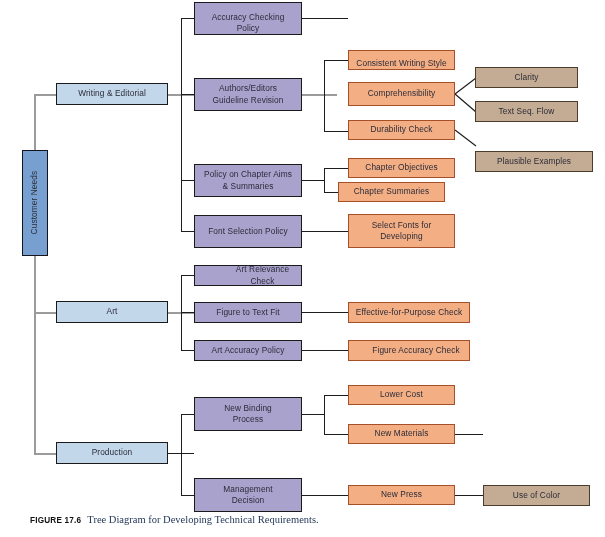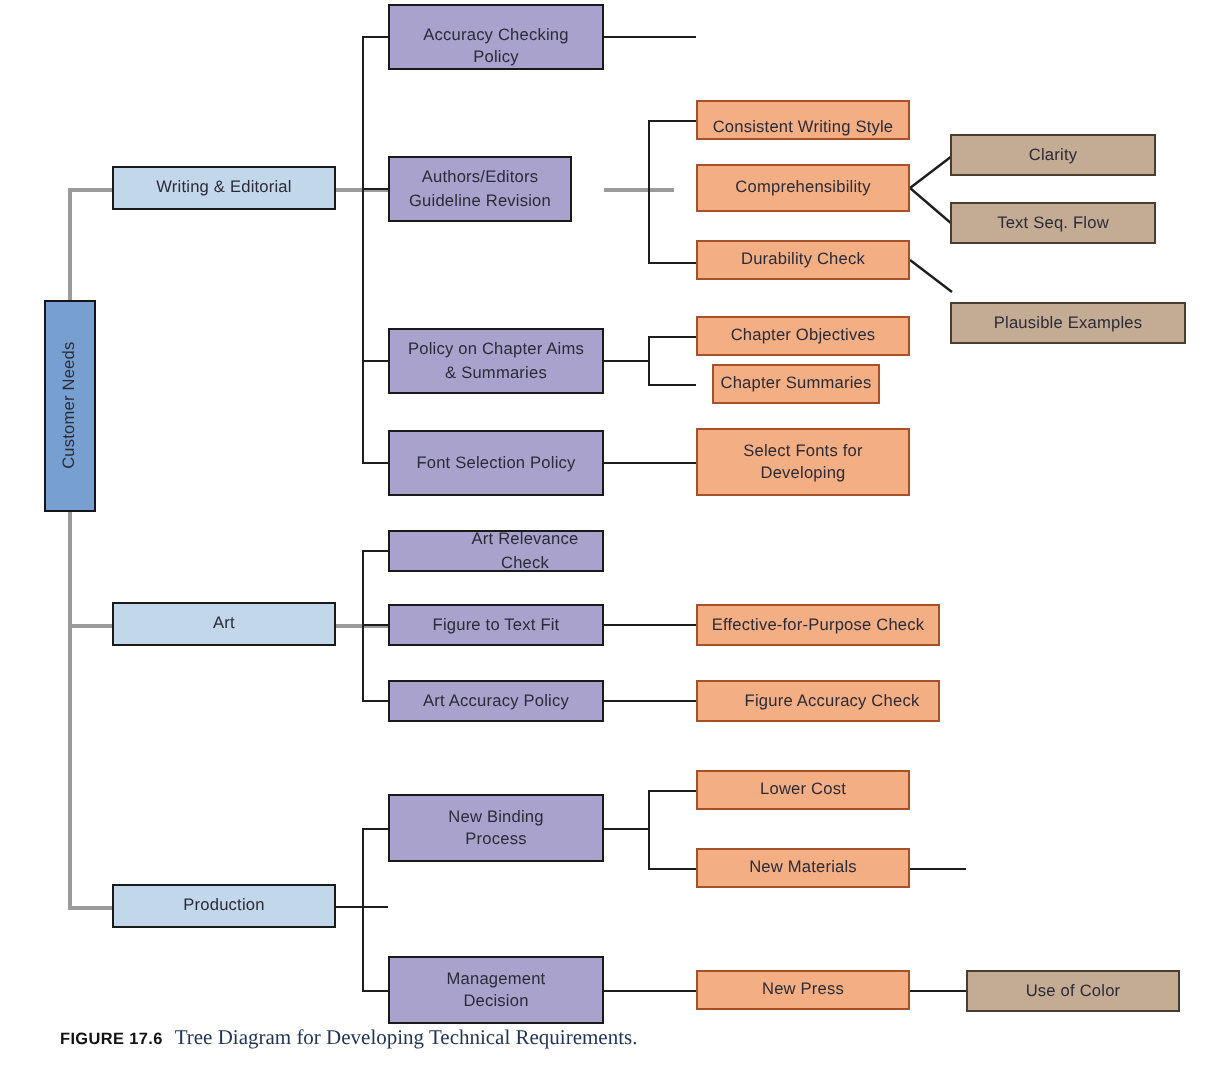--- a/index.html
+++ b/index.html
@@ -177,21 +177,21 @@
   </div>
   <div class="node lvl1" style="left:56px; top:442px; width:112px; height:22px;">
     <span>Production</span>
   </div>
 
   <div class="node lvl2" style="left:194px; top:2px; width:108px; height:33px; flex-direction:column;justify-content:flex-end;">
     <span>Accuracy Checking</span>
     <span>Policy</span>
   </div>
 
-  <div class="node lvl2" style="left:194px; top:78px; width:92px; height:33px; flex-direction:column;">
+  <div class="node lvl2" style="left:194px; top:78px; width:108px; height:33px; flex-direction:column;">
     <span>Authors/Editors</span>
     <span>Guideline Revision</span>
   </div>
 
   <div class="node lvl2" style="left:194px; top:164px; width:108px; height:33px; flex-direction:column;">
     <span>Policy on Chapter Aims</span>
     <span>&amp; Summaries</span>
   </div>
 
   <div class="node lvl2" style="left:194px; top:215px; width:108px; height:33px;">
@@ -222,21 +222,21 @@
   </div>
   <div class="node lvl3" style="left:348px; top:82px; width:107px; height:24px;">
     <span>Comprehensibility</span>
   </div>
   <div class="node lvl3" style="left:348px; top:120px; width:107px; height:20px;">
     <span>Durability Check</span>
   </div>
   <div class="node lvl3" style="left:348px; top:158px; width:107px; height:20px;">
     <span>Chapter Objectives</span>
   </div>
-  <div class="node lvl3" style="left:356px; top:182px; width:84px; height:20px;">
+  <div class="node lvl3" style="left:338px; top:182px; width:107px; height:20px;">
     <span>Chapter Summaries</span>
   </div>
   <div class="node lvl3" style="left:348px; top:214px; width:107px; height:34px; flex-direction:column;">
     <span>Select Fonts for</span>
     <span>Developing</span>
   </div>
   <div class="node lvl3" style="left:348px; top:302px; width:122px; height:21px;">
     <span>Effective-for-Purpose Check</span>
   </div>
   <div class="node lvl3" style="left:348px; top:340px; width:122px; height:21px;padding-left:16px;">

